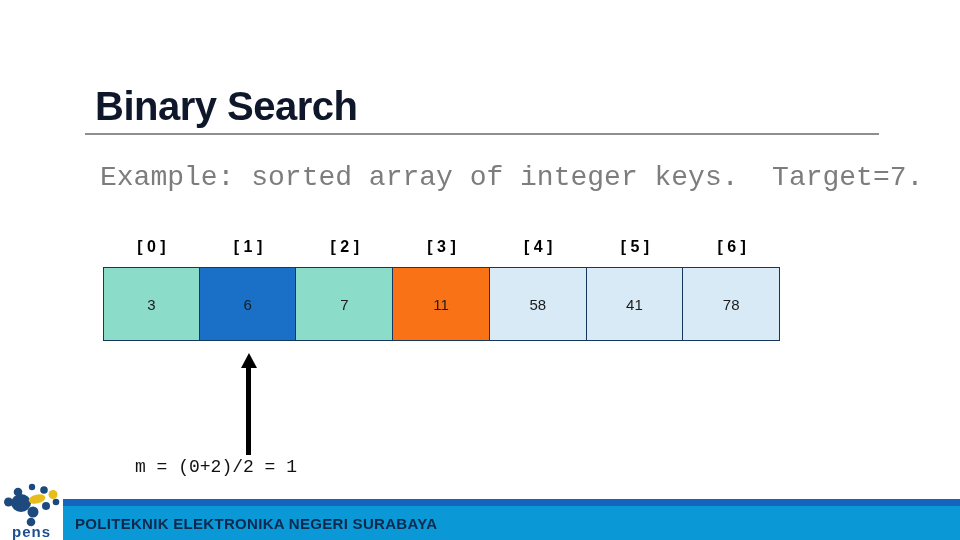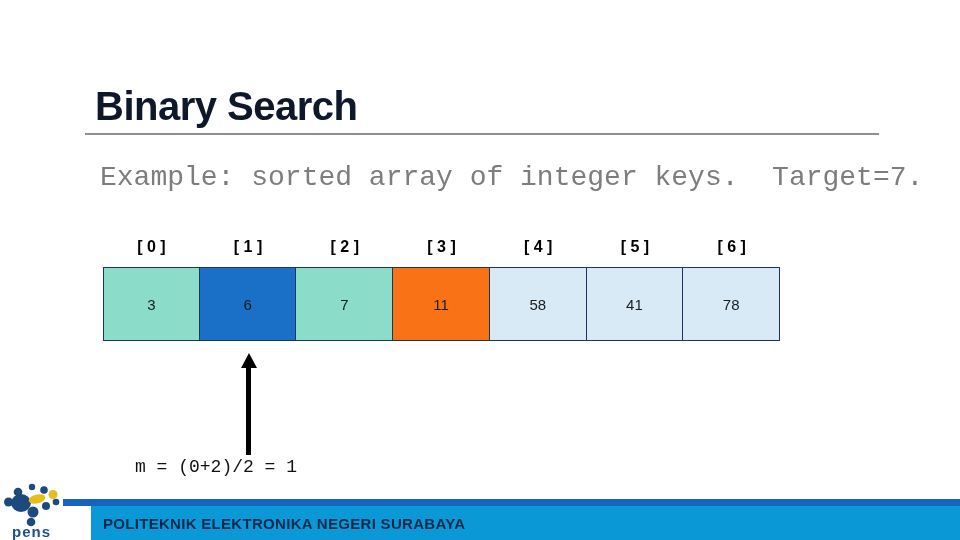--- a/index.html
+++ b/index.html
@@ -126,21 +126,21 @@
         </div>
       </div>
   </div>
 
   <div class="arrow-head" style="border-bottom-color: rgb(0, 0, 0);"></div>
   <div class="arrow-shaft" style="background: rgb(0, 0, 0);"></div>
 
   <div class="mid-note">m = (0+2)/2 = 1</div>
 
   <div class="footer-strip" style="background: rgb(21, 101, 192);"></div>
-  <div class="footer-bar" style="background: rgb(10, 152, 215); margin-left: 28px;">
+  <div class="footer-bar" style="background: rgb(10, 152, 215);">
     <span class="footer-text" style="color: rgb(13, 42, 77);">POLITEKNIK ELEKTRONIKA NEGERI SURABAYA</span>
   </div>
 
   <svg class="logo" viewBox="0 0 62 58" aria-hidden="true">
     <circle class="logo-dot" cx="31" cy="5" r="3.2" fill="#1D4A7E"></circle>
     <circle class="logo-dot" cx="17" cy="10" r="4.3" fill="#1D4A7E"></circle>
     <circle class="logo-dot" cx="43" cy="8" r="3.8" fill="#1D4A7E"></circle>
     <circle class="logo-dot" cx="7.5" cy="20" r="4.5" fill="#1D4A7E"></circle>
     <ellipse class="logo-dot" cx="20" cy="21" rx="10" ry="9" fill="#1D4A7E"></ellipse>
     <circle class="logo-dot" cx="55" cy="20" r="3.3" fill="#1D4A7E"></circle>

